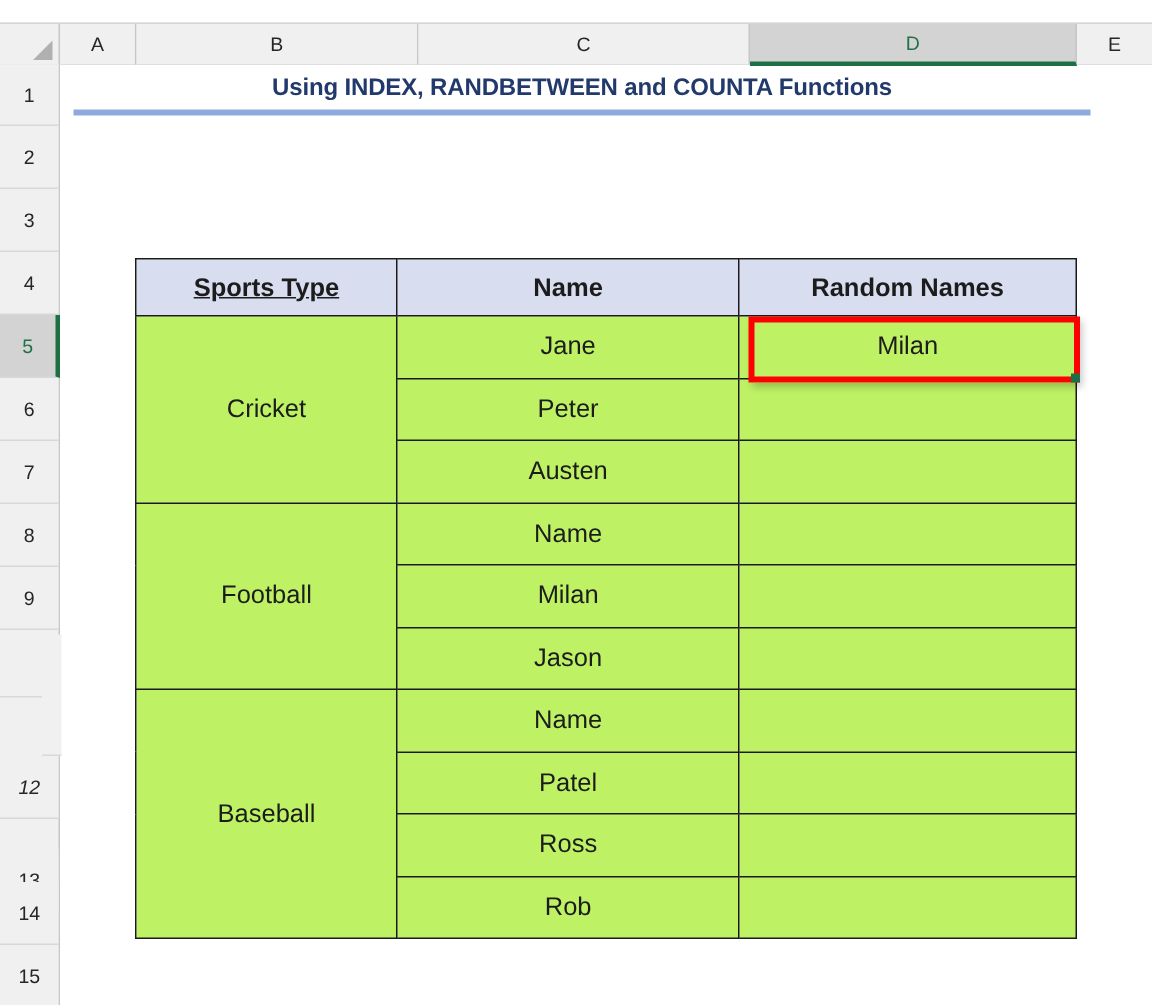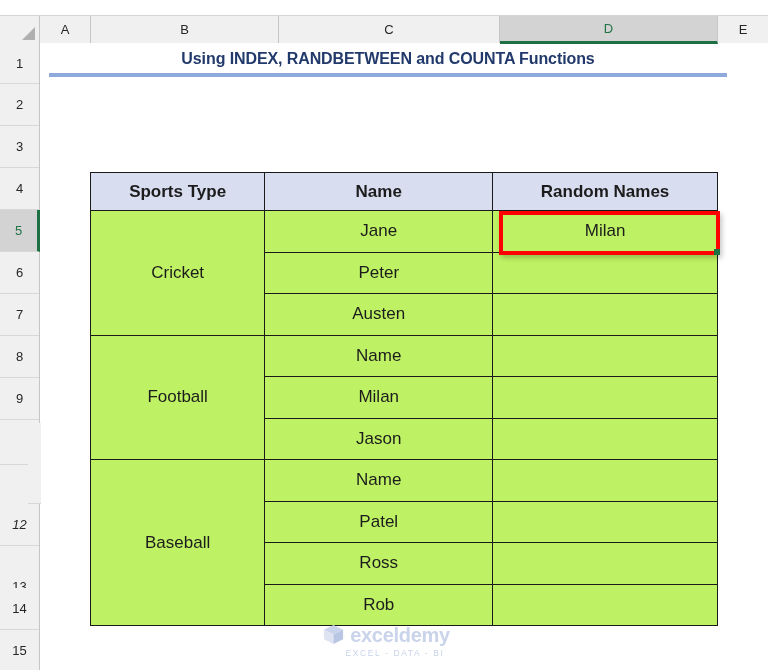--- a/index.html
+++ b/index.html
@@ -149,21 +149,21 @@
   #data-table th {
     background: #d9ddf0;
     font-size: 17px;
     font-weight: bold;
     height: 38px;
   }
   #data-table td {
     height: 41.5px;
     background: #bef264;
   }
-  .col-sports { width: 169px; }
+  .col-sports { width: 169px; text-decoration: underline; }
   .col-name   { width: 221px; }
   .col-random { width: 218px; }
   .group-cell { font-size: 17px; }
 
   
   #sel-box {
     position: absolute;
     left: 499px;
     top: 211px;
     width: 221px;
@@ -309,25 +309,14 @@
         <td>Rob</td>
         <td></td>
       </tr>
     </tbody>
   </table>
 
   <div id="sel-box">
     <div id="sel-handle"></div>
   </div>
 
-  <div id="watermark">
-    <div id="wm-row">
-      <svg id="wm-cube" viewBox="0 0 24 24">
-        <polygon points="12,2 22,7 12,12 2,7" fill="#c9d3ea"></polygon>
-        <polygon points="2,7 12,12 12,22 2,17" fill="#dde3f1"></polygon>
-        <polygon points="22,7 12,12 12,22 22,17" fill="#b9c6e3"></polygon>
-      </svg>
-      <div id="wm-word">exceldemy</div>
-    </div>
-    <div id="wm-tag">EXCEL - DATA - BI</div>
-  </div>
 
 </div>
 
 </body></html>

